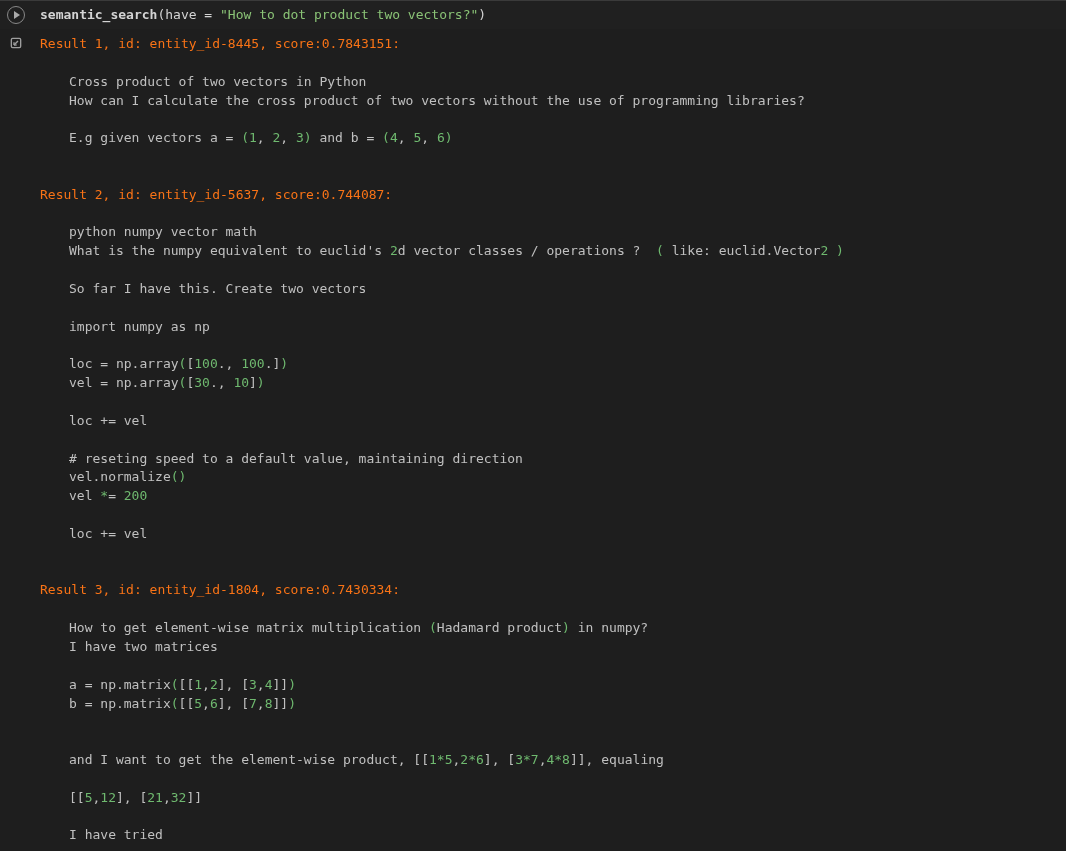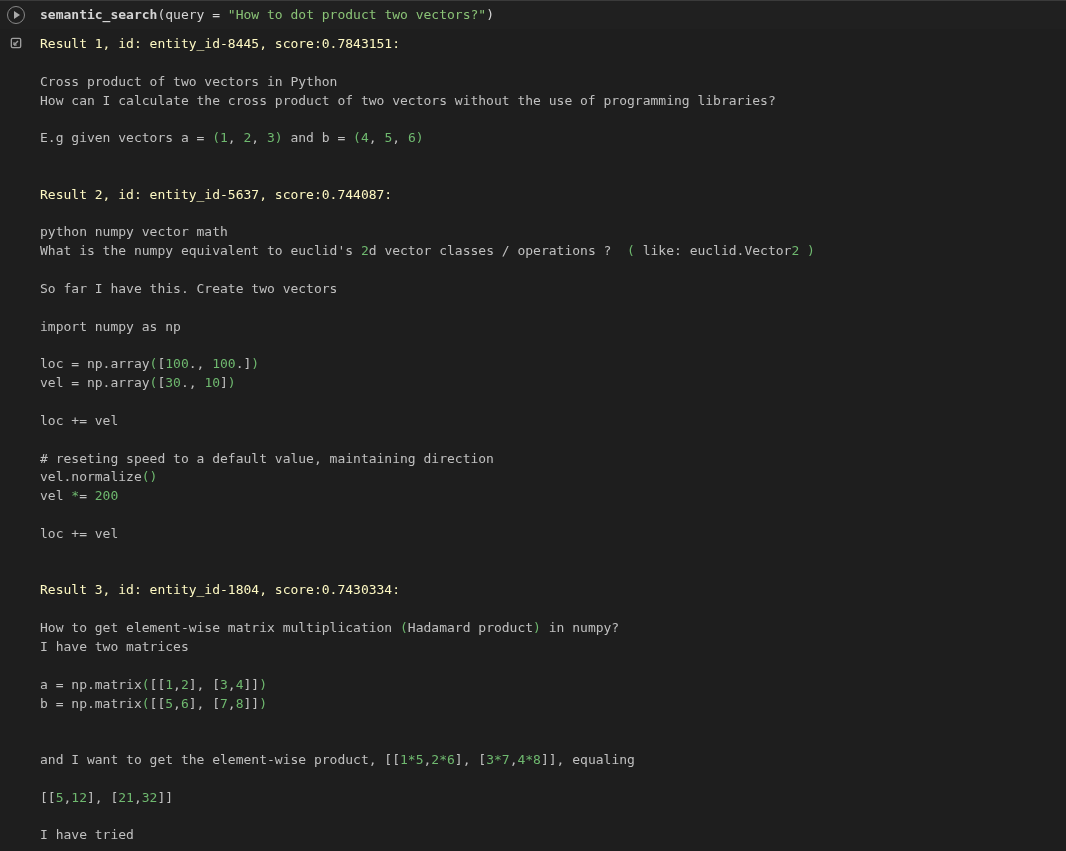--- a/index.html
+++ b/index.html
@@ -72,36 +72,36 @@
     width: 16px; height: 16px; stroke: #9e9e9e; fill: none;
   }
   .output {
     flex: 1;
     padding: 6px 8px 18px 8px;
     color: #c0c0c0;
     white-space: pre;
     font-size: 13px;
   }
   .result-header {
-    color: #fef9c3;
+    color: #f97316;
     display: block;
   }
-  .out-line { display: block; white-space: pre-wrap; }
+  .out-line { display: block; white-space: pre-wrap; margin-left: 29px; }
 </style>
 </head>
 <body>
 
 <div class="cell-row">
   <div class="cell-header">
     <div class="gutter">
       <div class="run-icon">
         <div class="run-triangle"></div>
       </div>
     </div>
-    <div class="code-line"><span class="fn">semantic_search</span><span class="pun">(</span><span class="arg">query</span><span class="pun"> = </span><span class="str">"How to dot product two vectors?"</span><span class="pun">)</span></div>
+    <div class="code-line"><span class="fn">semantic_search</span><span class="pun">(</span><span class="arg">have</span><span class="pun"> = </span><span class="str">"How to dot product two vectors?"</span><span class="pun">)</span></div>
   </div>
 </div>
 
 <div class="output-row">
   <div class="out-gutter">
     <span class="out-icon">
       <svg viewBox="0 0 24 24" stroke-width="2">
         <rect x="5" y="5" width="14" height="14" rx="2"></rect>
         <path d="M9 15 L15 9"></path>
         <path d="M9 15 L9 11"></path>

